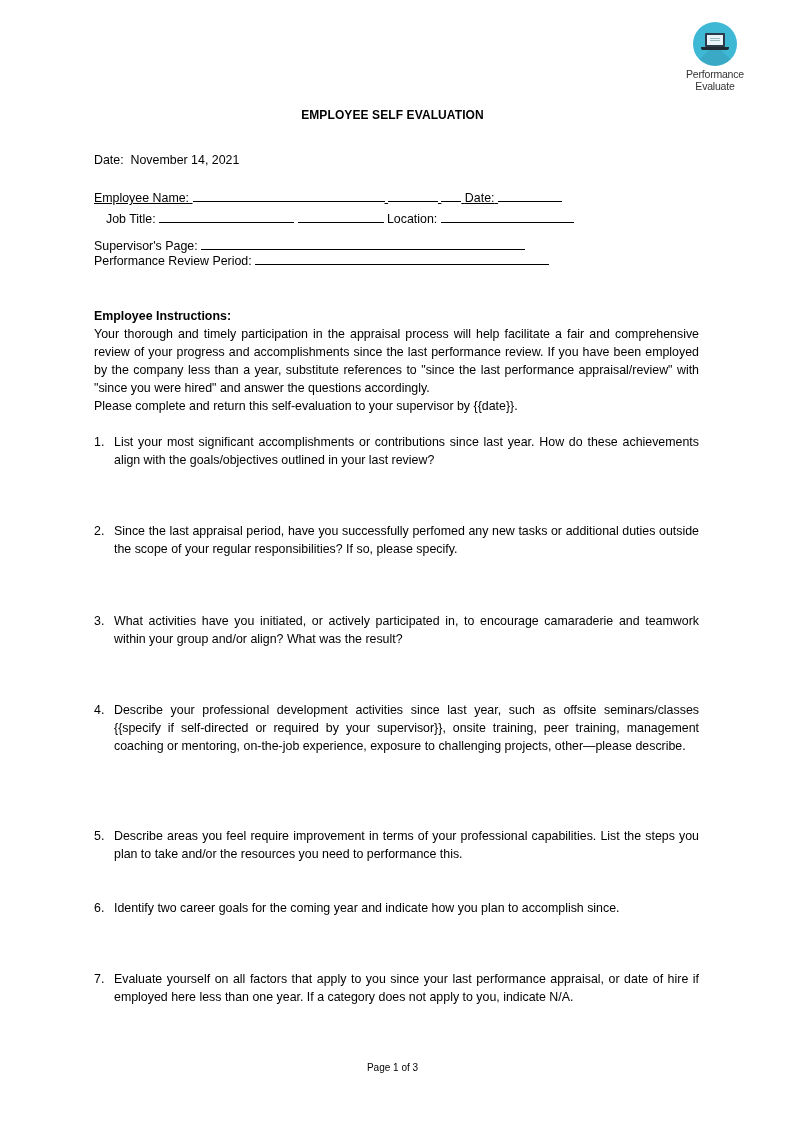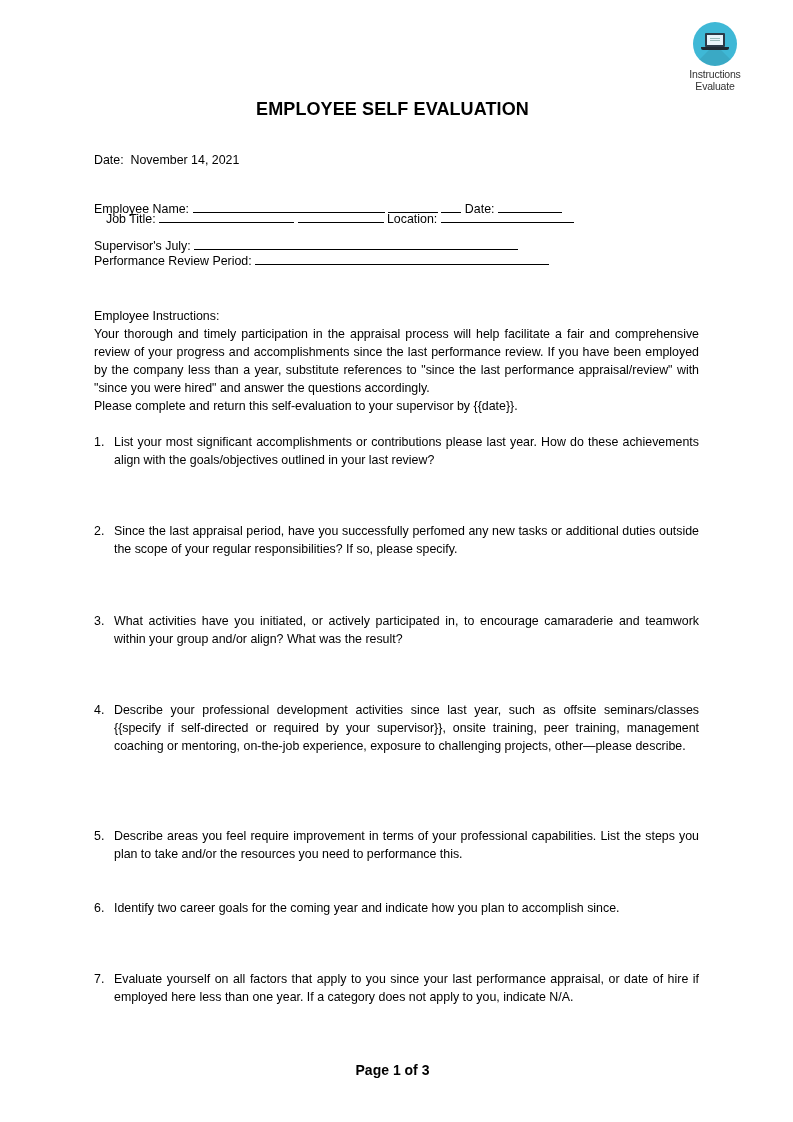--- a/index.html
+++ b/index.html
@@ -29,67 +29,67 @@
       box-shadow: 0 2px 0 #9bb;
     }
     .laptop-base {
       position: absolute; left: 8px; top: 25px; width: 28px; height: 3px;
       background: #1f2a33; border-radius: 0 0 2px 2px; z-index: 2;
     }
     .logo-text {
       font-size: 10.5px; line-height: 12px; color: #333; margin-top: 2px; letter-spacing: -0.2px;
     }
     .title {
-      position: absolute; top: 99px; left: 0; width: 785px; text-align: center;
-      font-weight: bold; font-size: 18px; letter-spacing: 0.1px;
+      position: absolute; top: 108px; left: 0; width: 785px; text-align: center;
+      font-weight: bold; font-size: 12px; letter-spacing: 0.1px;
     }
     .line { position: absolute; left: 94px; white-space: pre; }
     .blank { display: inline-block; border-bottom: 1px solid #000; height: 12px; vertical-align: baseline; }
     .para { position: absolute; left: 94px; width: 605px; line-height: 18px; text-align: justify; }
-    .para .head { font-weight: normal; }
+    .para .head { font-weight: bold; }
     .q { position: absolute; left: 94px; width: 605px; line-height: 18px; }
     .q .num { position: absolute; left: 0; top: 0; width: 20px; }
     .q .txt { margin-left: 20px; text-align: justify; text-align-last: left; display: block; }
-    .footer { position: absolute; top: 1062px; left: 0; width: 785px; text-align: center; font-size: 14px; font-weight: bold; }
+    .footer { position: absolute; top: 1062px; left: 0; width: 785px; text-align: center; font-size: 10px; }
   </style>
 </head>
 <body>
 
 <div class="logo">
   <div class="logo-circle">
     <div class="laptop-screen"></div>
     <div class="laptop-base"></div>
   </div>
   <div class="logo-text">
-    <div>Instructions</div>
+    <div>Performance</div>
     <div>Evaluate</div>
   </div>
 </div>
 
 <div class="title">EMPLOYEE SELF EVALUATION</div>
 
 <div class="line" style="top:153px;"><span>Date:</span>  <span>November 14, 2021</span></div>
 
-<div class="line" style="top:200px;"><span>Employee Name:</span> <span class="blank" style="width:192px;"></span> <span class="blank" style="width:50px;"></span> <span class="blank" style="width:20px;"></span> <span>Date:</span> <span class="blank" style="width:64px;"></span></div>
+<div class="line" style="top:189px;text-decoration:underline;"><span>Employee Name:</span> <span class="blank" style="width:192px;"></span> <span class="blank" style="width:50px;"></span> <span class="blank" style="width:20px;"></span> <span>Date:</span> <span class="blank" style="width:64px;"></span></div>
 
 <div class="line" style="top:210px;margin-left:12px;"><span>Job Title:</span> <span class="blank" style="width:135px;"></span> <span class="blank" style="width:86px;"></span> <span>Location:</span> <span class="blank" style="width:133px;"></span></div>
 
-<div class="line" style="top:237px;"><span>Supervisor's July:</span> <span class="blank" style="width:140px;"></span><span class="blank" style="width:184px;"></span></div>
+<div class="line" style="top:237px;"><span>Supervisor's Page:</span> <span class="blank" style="width:140px;"></span><span class="blank" style="width:184px;"></span></div>
 
 <div class="line" style="top:252px;"><span>Performance Review Period:</span> <span class="blank" style="width:294px;"></span></div>
 
 <div class="para" style="top:307px;">
   <div class="head">Employee Instructions:</div>
   <div>Your thorough and timely participation in the appraisal process will help facilitate a fair and comprehensive review of your progress and accomplishments since the last performance review. If you have been employed by the company less than a year, substitute references to "since the last performance appraisal/review" with "since you were hired" and answer the questions accordingly.</div>
   <div style="text-align:left;">Please complete and return this self-evaluation to your supervisor by {{date}}.</div>
 </div>
 
 <div class="q" style="top:433px;">
   <span class="num">1.</span>
-  <span class="txt">List your most significant accomplishments or contributions please last year. How do these achievements align with the goals/objectives outlined in your last review?</span>
+  <span class="txt">List your most significant accomplishments or contributions since last year. How do these achievements align with the goals/objectives outlined in your last review?</span>
 </div>
 <div class="q" style="top:522px;">
   <span class="num">2.</span>
   <span class="txt">Since the last appraisal period, have you successfully perfomed any new tasks or additional duties outside the scope of your regular responsibilities? If so, please specify.</span>
 </div>
 <div class="q" style="top:612px;">
   <span class="num">3.</span>
   <span class="txt">What activities have you initiated, or actively participated in, to encourage camaraderie and teamwork within your group and/or align? What was the result?</span>
 </div>
 <div class="q" style="top:701px;">

